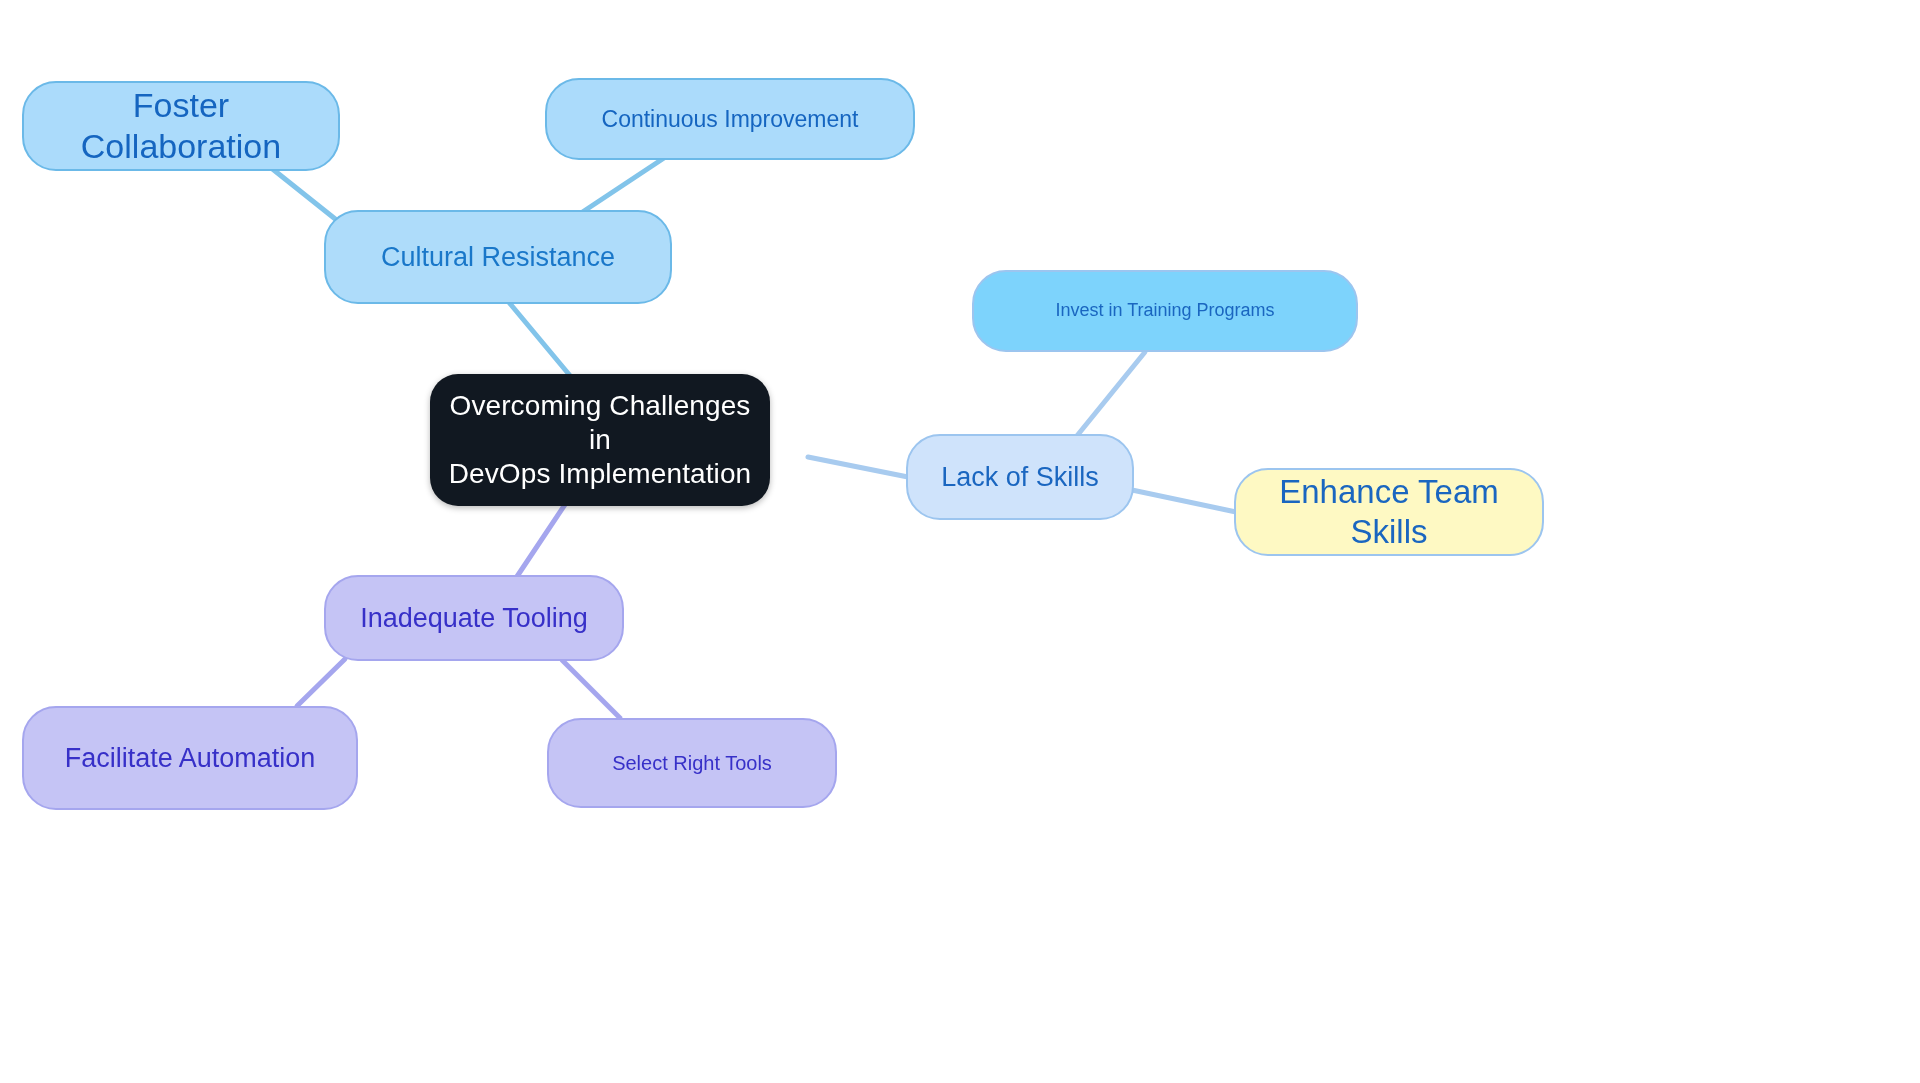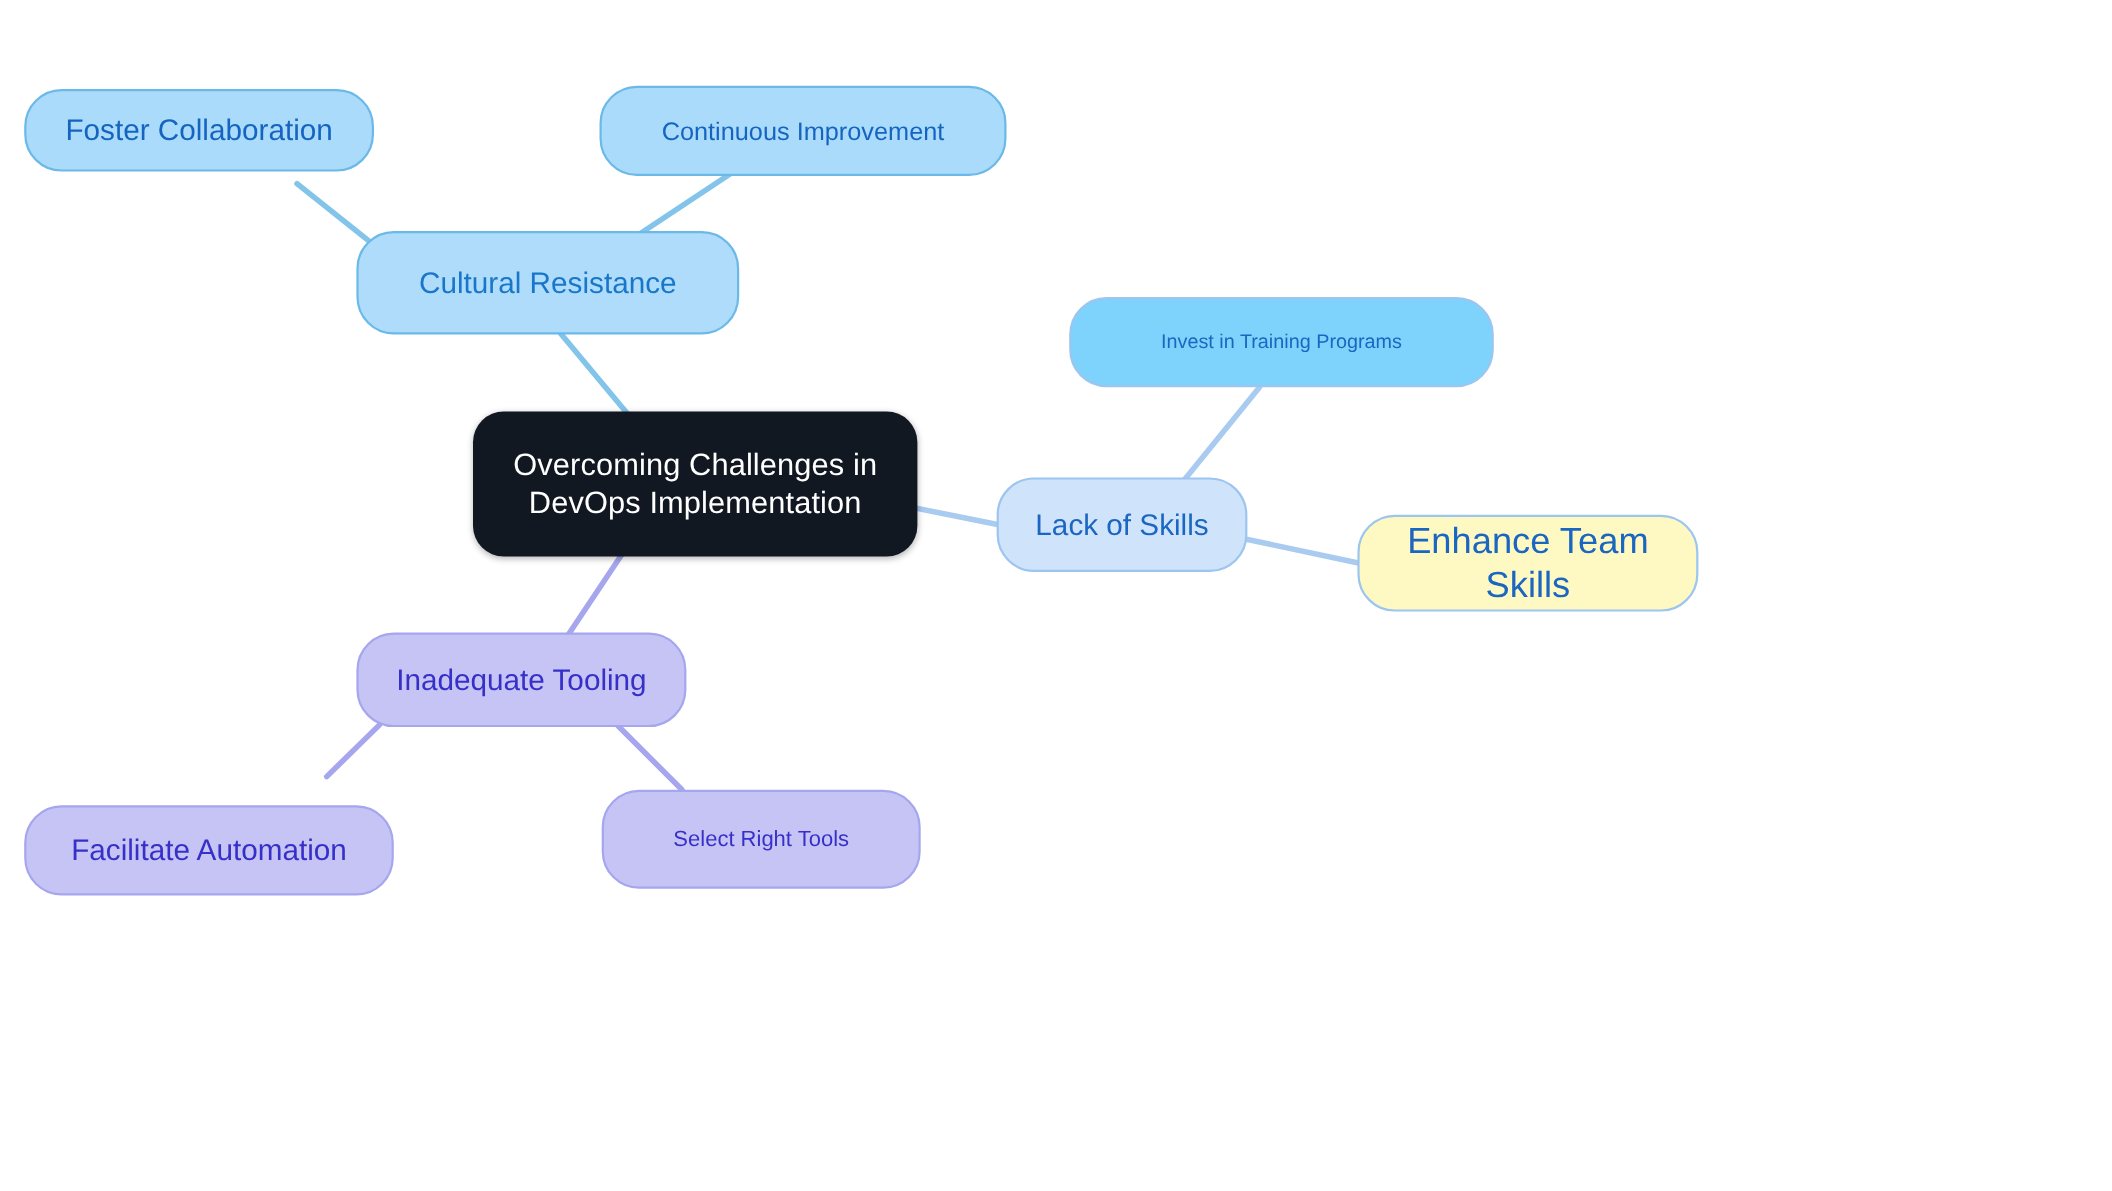--- a/index.html
+++ b/index.html
@@ -60,25 +60,25 @@
       <line x1="339" y1="222" x2="270" y2="167" stroke="#82c4ea" stroke-width="5" stroke-linecap="round"></line>
       <line x1="578" y1="215" x2="664" y2="158" stroke="#82c4ea" stroke-width="5" stroke-linecap="round"></line>
       <line x1="808" y1="457" x2="908" y2="477" stroke="#a8cbef" stroke-width="5" stroke-linecap="round"></line>
       <line x1="1076" y1="437" x2="1145" y2="352" stroke="#a8cbef" stroke-width="5" stroke-linecap="round"></line>
       <line x1="1132" y1="490" x2="1236" y2="512" stroke="#a8cbef" stroke-width="5" stroke-linecap="round"></line>
       <line x1="570" y1="497" x2="516" y2="578" stroke="#a5a6ee" stroke-width="5" stroke-linecap="round"></line>
       <line x1="345" y1="659" x2="297" y2="706" stroke="#a5a6ee" stroke-width="5" stroke-linecap="round"></line>
       <line x1="562" y1="660" x2="620" y2="718" stroke="#a5a6ee" stroke-width="5" stroke-linecap="round"></line>
     </svg>
   <div id="nodes">
-      <div class="node" style="left: 22px; top: 81px; width: 318px; height: 75px; background: rgb(171, 219, 251); color: rgb(21, 101, 192); border-color: rgb(107, 185, 232); font-size: 27px;"><span class="node-label">Foster Collaboration</span></div>
+      <div class="node" style="left: 22px; top: 81px; width: 318px; height: 90px; background: rgb(171, 219, 251); color: rgb(21, 101, 192); border-color: rgb(107, 185, 232); font-size: 34px;"><span class="node-label">Foster Collaboration</span></div>
       <div class="node" style="left: 545px; top: 78px; width: 370px; height: 82px; background: rgb(171, 219, 251); color: rgb(21, 101, 192); border-color: rgb(107, 185, 232); font-size: 23px;"><span class="node-label">Continuous Improvement</span></div>
       <div class="node" style="left: 324px; top: 210px; width: 348px; height: 94px; background: rgb(174, 220, 250); color: rgb(25, 119, 201); border-color: rgb(107, 185, 232); font-size: 27px;"><span class="node-label">Cultural Resistance</span></div>
       <div class="node" style="left: 972px; top: 270px; width: 386px; height: 82px; background: #7dd3fc; color: rgb(26, 102, 192); border-color: rgb(156, 197, 239); font-size: 18px;"><span class="node-label">Invest in Training Programs</span></div>
       <div class="node" style="left: 1234px; top: 468px; width: 310px; height: 88px; background: #fef9c3; color: rgb(26, 102, 192); border-color: rgb(156, 197, 239); font-size: 33px;"><span class="node-label">Enhance Team Skills</span></div>
       <div class="node" style="left: 906px; top: 434px; width: 228px; height: 86px; background: rgb(207, 227, 251); color: rgb(26, 102, 192); border-color: rgb(156, 197, 239); font-size: 27px;"><span class="node-label">Lack of Skills</span></div>
-      <div class="node" style="left: 22px; top: 732px; width: 336px; height: 82px; background: rgb(197, 196, 245); color: rgb(55, 48, 200); border-color: rgb(165, 166, 238); font-size: 27px;"><span class="node-label">Facilitate Automation</span></div>
+      <div class="node" style="left: 22px; top: 706px; width: 336px; height: 104px; background: rgb(197, 196, 245); color: rgb(55, 48, 200); border-color: rgb(165, 166, 238); font-size: 27px;"><span class="node-label">Facilitate Automation</span></div>
       <div class="node" style="left: 547px; top: 718px; width: 290px; height: 90px; background: rgb(197, 196, 245); color: rgb(55, 48, 200); border-color: rgb(165, 166, 238); font-size: 20px;"><span class="node-label">Select Right Tools</span></div>
       <div class="node" style="left: 324px; top: 575px; width: 300px; height: 86px; background: rgb(197, 196, 245); color: rgb(55, 48, 200); border-color: rgb(165, 166, 238); font-size: 27px;"><span class="node-label">Inadequate Tooling</span></div>
-      <div class="node node-root" style="left: 430px; top: 374px; width: 404px; height: 132px; background: rgb(17, 24, 33); color: rgb(255, 255, 255); border-color: rgb(17, 24, 33); font-size: 28px;"><span class="node-label">Overcoming Challenges in
+      <div class="node node-root" style="left: 430px; top: 374px; width: 340px; height: 132px; background: rgb(17, 24, 33); color: rgb(255, 255, 255); border-color: rgb(17, 24, 33); font-size: 28px;"><span class="node-label">Overcoming Challenges in
 DevOps Implementation</span></div>
     </div>
 </div>
 
 </body></html>

